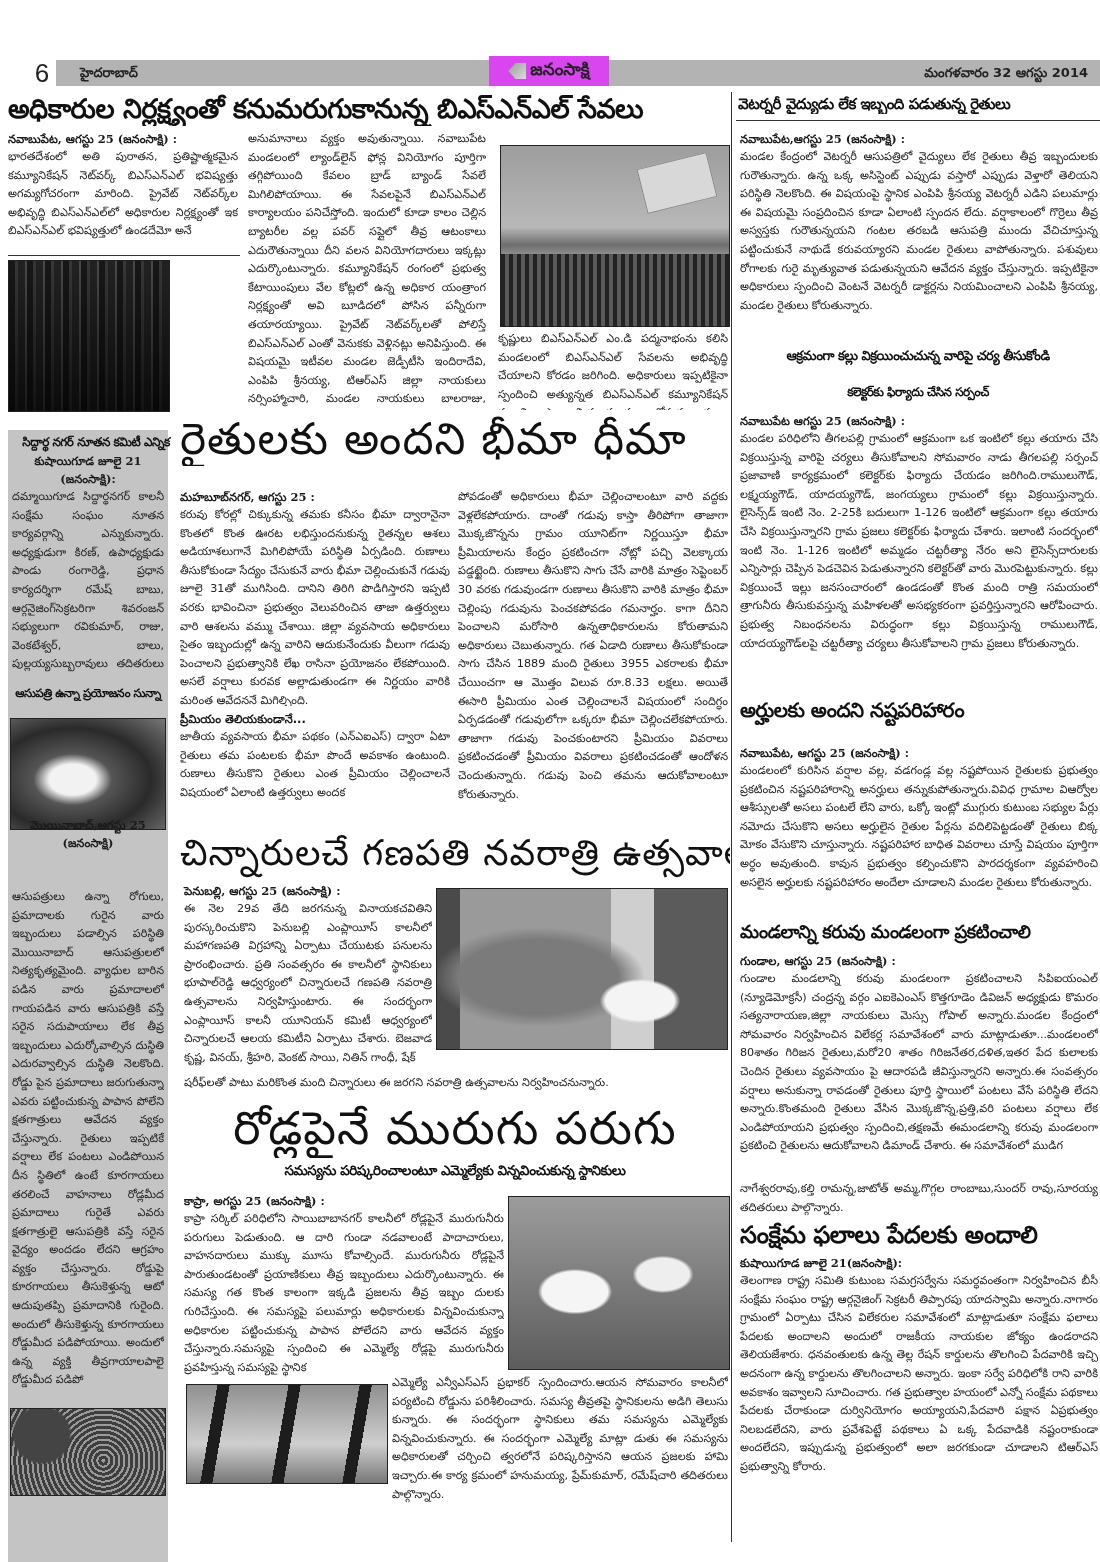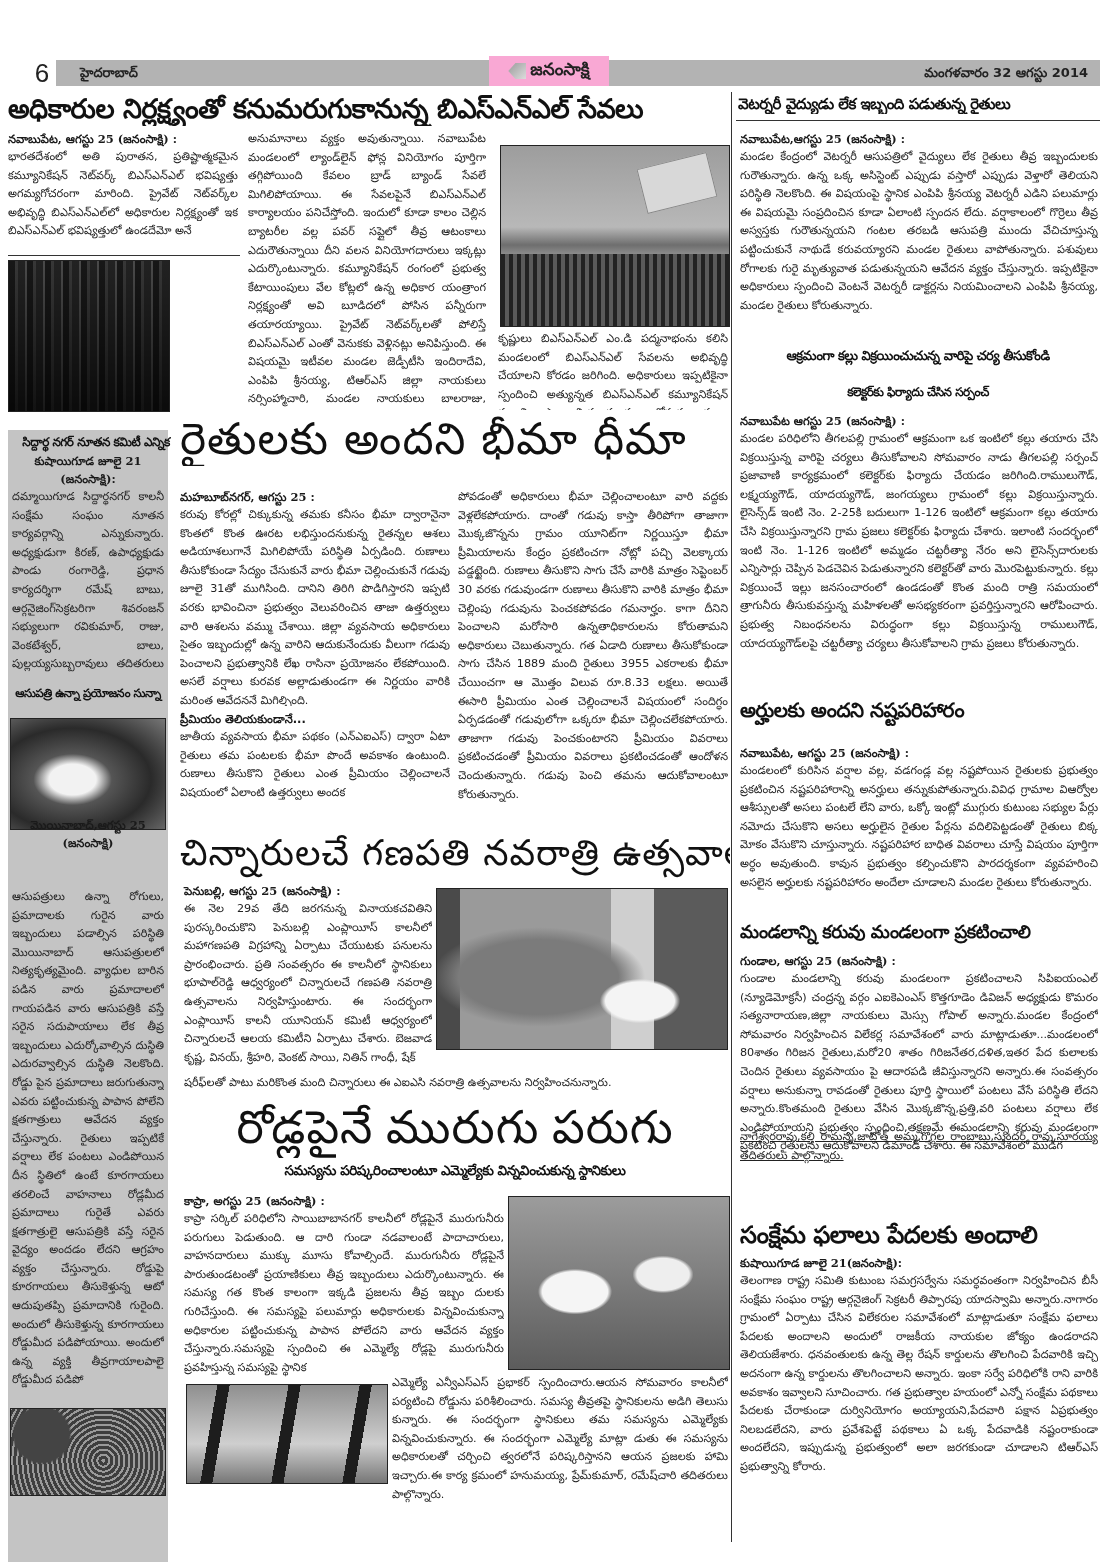--- a/index.html
+++ b/index.html
@@ -4,21 +4,21 @@
 <style>
   html, body { margin:0; padding:0; background:#ffffff; }
   body { width:1100px; height:1562px; position:relative; overflow:hidden;
          font-family:"DejaVu Sans", sans-serif; color:#1a1a1a; }
   .abs { position:absolute; }
   
   .band { left:28px; top:60px; width:1072px; height:26px; background:#b3b3b3; }
   .pgnum { left:28px; top:58px; width:28px; height:30px; background:#fff;
            font-family:"Liberation Sans", sans-serif; font-size:26px; line-height:30px; text-align:center; color:#222; }
   .city { left:80px; top:62px; font-size:13px; line-height:22px; font-weight:bold; color:#222; }
-  .logo { left:489px; top:56px; width:120px; height:30px; background:#f9a8d4; display:flex; align-items:center; justify-content:center; gap:4px; }
+  .logo { left:489px; top:56px; width:120px; height:30px; background:#d946ef; display:flex; align-items:center; justify-content:center; gap:4px; }
   .logo-mark { width:18px; height:16px; background:linear-gradient(135deg,#9a9a9a,#dcdcdc); clip-path:polygon(0 50%,40% 0,100% 0,100% 100%,40% 100%); }
   .logo-text { font-size:17px; font-weight:bold; color:#222; }
   .date { right:12px; top:62px; font-size:13px; line-height:22px; font-weight:bold; color:#222; }
 
   .hl { font-weight:bold; color:#111; white-space:nowrap; overflow:hidden; letter-spacing:-0.5px; }
   .hl-xl { font-size:44px; line-height:54px; font-weight:normal; letter-spacing:1px; }
   .hl-l  { font-size:27px; line-height:34px; }
   .hl-m  { font-size:21px; line-height:28px; }
   .hl-s  { font-size:13.5px; line-height:20px; }
   .center { text-align:center; }
@@ -95,23 +95,23 @@
 <div class="abs dateline" style="left:180px; top:488px; width:270px;">మహబూబ్‌నగర్, ఆగస్టు 25 :</div>
 <div class="abs body" style="left:180px; top:506px; width:270px; height:200px;">కరువు కోరల్లో చిక్కుకున్న తమకు కనీసం భీమా ద్వారానైనా కొంతలో కొంత ఊరట లభిస్తుందనుకున్న రైతన్నల ఆశలు అడియాశలుగానే మిగిలిపోయే పరిస్థితి ఏర్పడింది. రుణాలు తీసుకోకుండా సేద్యం చేసుకునే వారు భీమా చెల్లించుకునే గడువు జూలై 31తో ముగిసింది. దానిని తిరిగి పొడిగిస్తారని ఇప్పటి వరకు భావించినా ప్రభుత్వం వెలువరించిన తాజా ఉత్తర్వులు వారి ఆశలను వమ్ము చేశాయి. జిల్లా వ్యవసాయ అధికారులు సైతం ఇబ్బందుల్లో ఉన్న వారిని ఆదుకునేందుకు వీలుగా గడువు పెంచాలని ప్రభుత్వానికి లేఖ రాసినా ప్రయోజనం లేకపోయింది. అసలే వర్షాలు కురవక అల్లాడుతుండగా ఈ నిర్ణయం వారికి మరింత ఆవేదననే మిగిల్చింది.</div>
 <div class="abs subhead" style="left:180px; top:710px; width:270px;">ప్రీమియం తెలియకుండానే...</div>
 <div class="abs body" style="left:180px; top:728px; width:270px; height:96px;">జాతీయ వ్యవసాయ భీమా పథకం (ఎన్ఎఐఎస్) ద్వారా ఏటా రైతులు తమ పంటలకు భీమా పొందే అవకాశం ఉంటుంది. రుణాలు తీసుకొని రైతులు ఎంత ప్రీమియం చెల్లించాలనే విషయంలో ఏలాంటి ఉత్తర్వులు అందక</div>
 <div class="abs body" style="left:458px; top:488px; width:270px; height:336px;">పోవడంతో అధికారులు భీమా చెల్లించాలంటూ వారి వద్దకు వెళ్లలేకపోయారు. దాంతో గడువు కాస్తా తీరిపోగా తాజాగా మొక్కజొన్నను గ్రామం యూనిట్‌గా నిర్ణయిస్తూ భీమా ప్రీమియాలను కేంద్రం ప్రకటించగా నోట్లో పచ్చి వెలక్కాయ పడ్డట్టైంది. రుణాలు తీసుకొని సాగు చేసే వారికి మాత్రం సెప్టెంబర్ 30 వరకు గడువుండగా రుణాలు తీసుకొని వారికి మాత్రం భీమా చెల్లింపు గడువును పెంచకపోవడం గమనార్హం. కాగా దీనిని పెంచాలని మరోసారి ఉన్నతాధికారులను కోరుతామని అధికారులు చెబుతున్నారు. గత ఏడాది రుణాలు తీసుకోకుండా సాగు చేసిన 1889 మంది రైతులు 3955 ఎకరాలకు భీమా చేయించగా ఆ మొత్తం విలువ రూ.8.33 లక్షలు. అయితే ఈసారి ప్రీమియం ఎంత చెల్లించాలనే విషయంలో సందిగ్ధం ఏర్పడడంతో గడువులోగా ఒక్కరూ భీమా చెల్లించలేకపోయారు. తాజాగా గడువు పెంచకుంటారని ప్రీమియం వివరాలు ప్రకటించడంతో ప్రీమియం వివరాలు ప్రకటించడంతో ఆందోళన చెందుతున్నారు. గడువు పెంచి తమను ఆదుకోవాలంటూ కోరుతున్నారు.</div>
 
 <div class="abs hl hl-xl" style="left:180px; top:826px; width:550px; font-size:36px;">చిన్నారులచే గణపతి నవరాత్రి ఉత్సవాలు</div>
 <div class="abs dateline" style="left:184px; top:882px; width:250px;">పెనుబల్లి, ఆగస్టు 25 (జనంసాక్షి) :</div>
 <div class="abs body" style="left:184px; top:900px; width:248px; height:176px;">ఈ నెల 29వ తేది జరగనున్న వినాయకచవితిని పురస్కరించుకొని పెనుబల్లి ఎంప్లాయీస్ కాలనీలో మహాగణపతి విగ్రహాన్ని ఏర్పాటు చేయుటకు పనులను ప్రారంభించారు. ప్రతి సంవత్సరం ఈ కాలనీలో స్థానికులు భూపాల్‌రెడ్డి ఆధ్వర్యంలో చిన్నారులచే గణపతి నవరాత్రి ఉత్సవాలను నిర్వహిస్తుంటారు. ఈ సందర్భంగా ఎంప్లాయీస్ కాలనీ యూనియన్ కమిటీ ఆధ్వర్యంలో చిన్నారులచే ఆలయ కమిటీని ఏర్పాటు చేశారు. బెజవాడ కృష్ణ, వినయ్, శ్రీహరి, వెంకట్ సాయి, నితిన్ గాంధీ, షేక్</div>
 <div class="abs photo ph-kids" style="left:436px; top:888px; width:290px; height:160px;"></div>
-<div class="abs body" style="left:184px; top:1074px; width:544px; height:20px; white-space:nowrap;">షరీఫ్‌లతో పాటు మరికొంత మంది చిన్నారులు ఈ ఎఐఎసి నవరాత్రి ఉత్సవాలను నిర్వహించనున్నారు.</div>
+<div class="abs body" style="left:184px; top:1074px; width:544px; height:20px; white-space:nowrap;">షరీఫ్‌లతో పాటు మరికొంత మంది చిన్నారులు ఈ జరగని నవరాత్రి ఉత్సవాలను నిర్వహించనున్నారు.</div>
 
-<div class="abs hl hl-xl center" style="left:180px; top:1098px; width:550px; font-size:46px; line-height:60px;font-family:Liberation Serif, serif;">రోడ్లపైనే మురుగు పరుగు</div>
+<div class="abs hl hl-xl center" style="left:180px; top:1098px; width:550px; font-size:46px; line-height:60px;">రోడ్లపైనే మురుగు పరుగు</div>
 <div class="abs hl hl-s center" style="left:180px; top:1160px; width:550px;">సమస్యను పరిష్కరించాలంటూ ఎమ్మెల్యేకు విన్నవించుకున్న స్థానికులు</div>
 <div class="abs dateline" style="left:184px; top:1192px; width:320px;">కాప్రా, అగస్టు 25 (జనంసాక్షి) :</div>
 <div class="abs body" style="left:184px; top:1210px; width:320px; height:176px;">కాప్రా సర్కిల్ పరిధిలోని సాయిబాబానగర్ కాలనీలో రోడ్లపైనే మురుగునీరు పరుగులు పెడుతుంది. ఆ దారి గుండా నడవాలంటే పాదాచారులు, వాహనదారులు ముక్కు మూసు కోవాల్సిందే. మురుగునీరు రోడ్లపైనే పారుతుండటంతో ప్రయాణికులు తీవ్ర ఇబ్బందులు ఎదుర్కొంటున్నారు. ఈ సమస్య గత కొంత కాలంగా ఇక్కడి ప్రజలను తీవ్ర ఇబ్బం దులకు గురిచేస్తుంది. ఈ సమస్యపై పలుమార్లు అధికారులకు విన్నవించుకున్నా అధికారుల పట్టించుకున్న పాపాన పోలేదని వారు ఆవేదన వ్యక్తం చేస్తున్నారు.సమస్యపై స్పందించి ఈ ఎమ్మెల్యే రోడ్లపై మురుగునీరు ప్రవహిస్తున్న సమస్యపై స్థానిక</div>
 <div class="abs photo ph-men" style="left:508px; top:1196px; width:220px; height:172px;"></div>
 <div class="abs photo ph-rain" style="left:186px; top:1384px; width:200px; height:98px;"></div>
 <div class="abs body" style="left:392px; top:1374px; width:336px; height:132px;">ఎమ్మెల్యే ఎన్వీఎస్ఎస్ ప్రభాకర్ స్పందించారు.ఆయన సోమవారం కాలనీలో పర్యటించి రోడ్డును పరిశీలించారు. సమస్య తీవ్రతపై స్థానికులను అడిగి తెలుసు కున్నారు. ఈ సందర్భంగా స్థానికులు తమ సమస్యను ఎమ్మెల్యేకు విన్నవించుకున్నారు. ఈ సందర్భంగా ఎమ్మెల్యే మాట్లా డుతు ఈ సమస్యను అధికారులతో చర్చించి త్వరలోనే పరిష్కరిస్తానని ఆయన ప్రజలకు హామి ఇచ్చారు.ఈ కార్య క్రమంలో హనుమయ్య, ప్రేమ్‌కుమార్, రమేష్‌చారి తదితరులు పాల్గొన్నారు.</div>
 
 <div class="abs hl hl-s" style="left:738px; top:94px; width:360px; font-size:15px;">వెటర్నరీ వైద్యుడు లేక ఇబ్బంది పడుతున్న రైతులు</div>
 <div class="abs hrule" style="left:736px; top:120px; width:364px;"></div>
 <div class="abs dateline" style="left:740px; top:130px; width:358px;">నవాబుపేట,ఆగస్టు 25 (జనంసాక్షి) :</div>
@@ -122,17 +122,17 @@
 <div class="abs dateline" style="left:740px; top:412px; width:358px;">నవాబుపేట ఆగస్టు 25 (జనంసాక్షి) :</div>
 <div class="abs body" style="left:740px; top:430px; width:358px; height:252px;">మండల పరిధిలోని తీగలపల్లి గ్రామంలో ఆక్రమంగా ఒక ఇంటిలో కల్లు తయారు చేసి విక్రయిస్తున్న వారిపై చర్యలు తీసుకోవాలని సోమవారం నాడు తీగలపల్లి సర్పంచ్ ప్రజావాణి కార్యక్రమంలో కలెక్టర్‌కు ఫిర్యాదు చేయడం జరిగింది.రాములుగౌడ్, లక్ష్మయ్యగౌడ్, యాదయ్యగౌడ్, జంగయ్యలు గ్రామంలో కల్లు విక్రయిస్తున్నారు. లైసెన్స్‌డ్ ఇంటి నెం. 2-25కి బదులుగా 1-126 ఇంటిలో ఆక్రమంగా కల్లు తయారు చేసి విక్రయిస్తున్నారని గ్రామ ప్రజలు కలెక్టర్‌కు ఫిర్యాదు చేశారు. ఇలాంటి సందర్భంలో ఇంటి నెం. 1-126 ఇంటిలో అమ్మడం చట్టరీత్యా నేరం అని లైసెన్స్‌దారులకు ఎన్నిసార్లు చెప్పిన పెడచెవిన పెడుతున్నారని కలెక్టర్‌తో వారు మొరపెట్టుకున్నారు. కల్లు విక్రయించే ఇల్లు జనసంచారంలో ఉండడంతో కొంత మంది రాత్రి సమయంలో త్రాగునీరు తీసుకువస్తున్న మహిళలతో అసభ్యకరంగా ప్రవర్తిస్తున్నారని ఆరోపించారు. ప్రభుత్వ నిబంధనలను విరుద్ధంగా కల్లు విక్రయిస్తున్న రాములుగౌడ్, యాదయ్యగౌడ్‌లపై చట్టరీత్యా చర్యలు తీసుకోవాలని గ్రామ ప్రజలు కోరుతున్నారు.</div>
 
 <div class="abs hl hl-l" style="left:740px; top:690px; width:358px; font-size:20px; line-height:40px;">అర్హులకు అందని నష్టపరిహారం</div>
 <div class="abs dateline" style="left:740px; top:744px; width:358px;">నవాబుపేట, ఆగస్టు 25 (జనంసాక్షి) :</div>
 <div class="abs body" style="left:740px; top:762px; width:358px; height:148px;">మండలంలో కురిసిన వర్షాల వల్ల, వడగండ్ల వల్ల నష్టపోయిన రైతులకు ప్రభుత్వం ప్రకటించిన నష్టపరిహారాన్ని అనర్హులు తన్నుకుపోతున్నారు.వివిధ గ్రామాల విఆర్వోల ఆశీస్సులతో అసలు పంటలే లేని వారు, ఒక్కో ఇంట్లో ముగ్గురు కుటుంబ సభ్యుల పేర్లు నమోదు చేసుకొని అసలు అర్హులైన రైతుల పేర్లను వదిలిపెట్టడంతో రైతులు బిక్క మోకం వేసుకొని చూస్తున్నారు. నష్టపరిహార బాధిత వివరాలు చూస్తే విషయం పూర్తిగా అర్ధం అవుతుంది. కావున ప్రభుత్వం కల్పించుకొని పారదర్శకంగా వ్యవహరించి అసలైన అర్హులకు నష్టపరిహారం అందేలా చూడాలని మండల రైతులు కోరుతున్నారు.</div>
 
 <div class="abs hl hl-m" style="left:740px; top:918px; width:358px; font-size:18px;">మండలాన్ని కరువు మండలంగా ప్రకటించాలి</div>
 <div class="abs dateline" style="left:740px; top:952px; width:358px;">గుండాల, ఆగస్టు 25 (జనంసాక్షి) :</div>
 <div class="abs body" style="left:740px; top:970px; width:358px; height:212px;">గుండాల మండలాన్ని కరువు మండలంగా ప్రకటించాలని సిపిఐయంఎల్ (న్యూడెమోక్రసీ) చంద్రన్న వర్గం ఎఐకెఎంఎస్ కొత్తగూడెం డివిజన్ అధ్యక్షుడు కొమరం సత్యనారాయణ,జిల్లా నాయకులు మెస్సు గోపాల్ అన్నారు.మండల కేంద్రంలో సోమవారం నిర్వహించిన విలేకర్ల సమావేశంలో వారు మాట్లాడుతూ...మండలంలో 80శాతం గిరిజన రైతులు,మరో20 శాతం గిరిజనేతర,దళిత,ఇతర పేద కులాలకు చెందిన రైతులు వ్యవసాయం పై ఆదారపడి జీవిస్తున్నారని అన్నారు.ఈ సంవత్సరం వర్షాలు అనుకున్నా రావడంతో రైతులు పూర్తి స్థాయిలో పంటలు వేసే పరిస్థితి లేదని అన్నారు.కొంతమంది రైతులు వేసిన మొక్కజొన్న,ప్రత్తి,వరి పంటలు వర్షాలు లేక ఎండిపోయాయని ప్రభుత్వం స్పందించి,తక్షణమే ఈమండలాన్ని కరువు మండలంగా ప్రకటించి రైతులను ఆదుకోవాలని డిమాండ్ చేశారు. ఈ సమావేశంలో ముడిగ</div>
-<div class="abs body" style="left:740px; top:1128px; width:358px; height:40px;text-decoration:underline;">నాగేశ్వరరావు,కల్తి రామన్న,జాటోత్ అమ్మ,గొగ్గల రాంబాబు,సుందర్ రావు,సూరయ్య తదితరులు పాల్గొన్నారు.</div>
+<div class="abs body" style="left:740px; top:1180px; width:358px; height:40px;">నాగేశ్వరరావు,కల్తి రామన్న,జాటోత్ అమ్మ,గొగ్గల రాంబాబు,సుందర్ రావు,సూరయ్య తదితరులు పాల్గొన్నారు.</div>
 
 <div class="abs hl hl-l" style="left:740px; top:1218px; width:358px; font-size:24px;">సంక్షేమ ఫలాలు పేదలకు అందాలి</div>
 <div class="abs dateline" style="left:740px; top:1254px; width:358px;">కుషాయిగూడ జూలై 21(జనంసాక్షి):</div>
 <div class="abs body" style="left:740px; top:1272px; width:358px; height:240px;">తెలంగాణ రాష్ట్ర సమితి కుటుంబ సమగ్రసర్వేను సమర్ధవంతంగా నిర్వహించిన బీసీ సంక్షేమ సంఘం రాష్ట్ర ఆర్గనైజింగ్ సెక్రటరీ తిప్పారపు యాదస్వామి అన్నారు.నాగారం గ్రామంలో ఏర్పాటు చేసిన విలేకరుల సమావేశంలో మాట్లాడుతూ సంక్షేమ ఫలాలు పేదలకు అందాలని అందులో రాజకీయ నాయకుల జోక్యం ఉండరాదని తెలియజేశారు. ధనవంతులకు ఉన్న తెల్ల రేషన్ కార్డులను తొలగించి పేదవారికి ఇచ్చి అదనంగా ఉన్న కార్డులను తొలగించాలని అన్నారు. ఇంకా సర్వే పరిధిలోకి రాని వారికి అవకాశం ఇవ్వాలని సూచించారు. గత ప్రభుత్వాల హయంలో ఎన్నో సంక్షేమ పథకాలు పేదలకు చేరాకుండా దుర్వినియోగం అయ్యాయని,పేదవారి పక్షాన ఏప్రభుత్వం నిలబడలేదని, వారు ప్రవేశపెట్టే పథకాలు ఏ ఒక్క పేదవాడికి నష్టంరాకుండా అందలేదని, ఇప్పుడున్న ప్రభుత్వంలో అలా జరగకుండా చూడాలని టిఆర్ఎస్ ప్రభుత్వాన్ని కోరారు.</div>
 
 </body></html>

